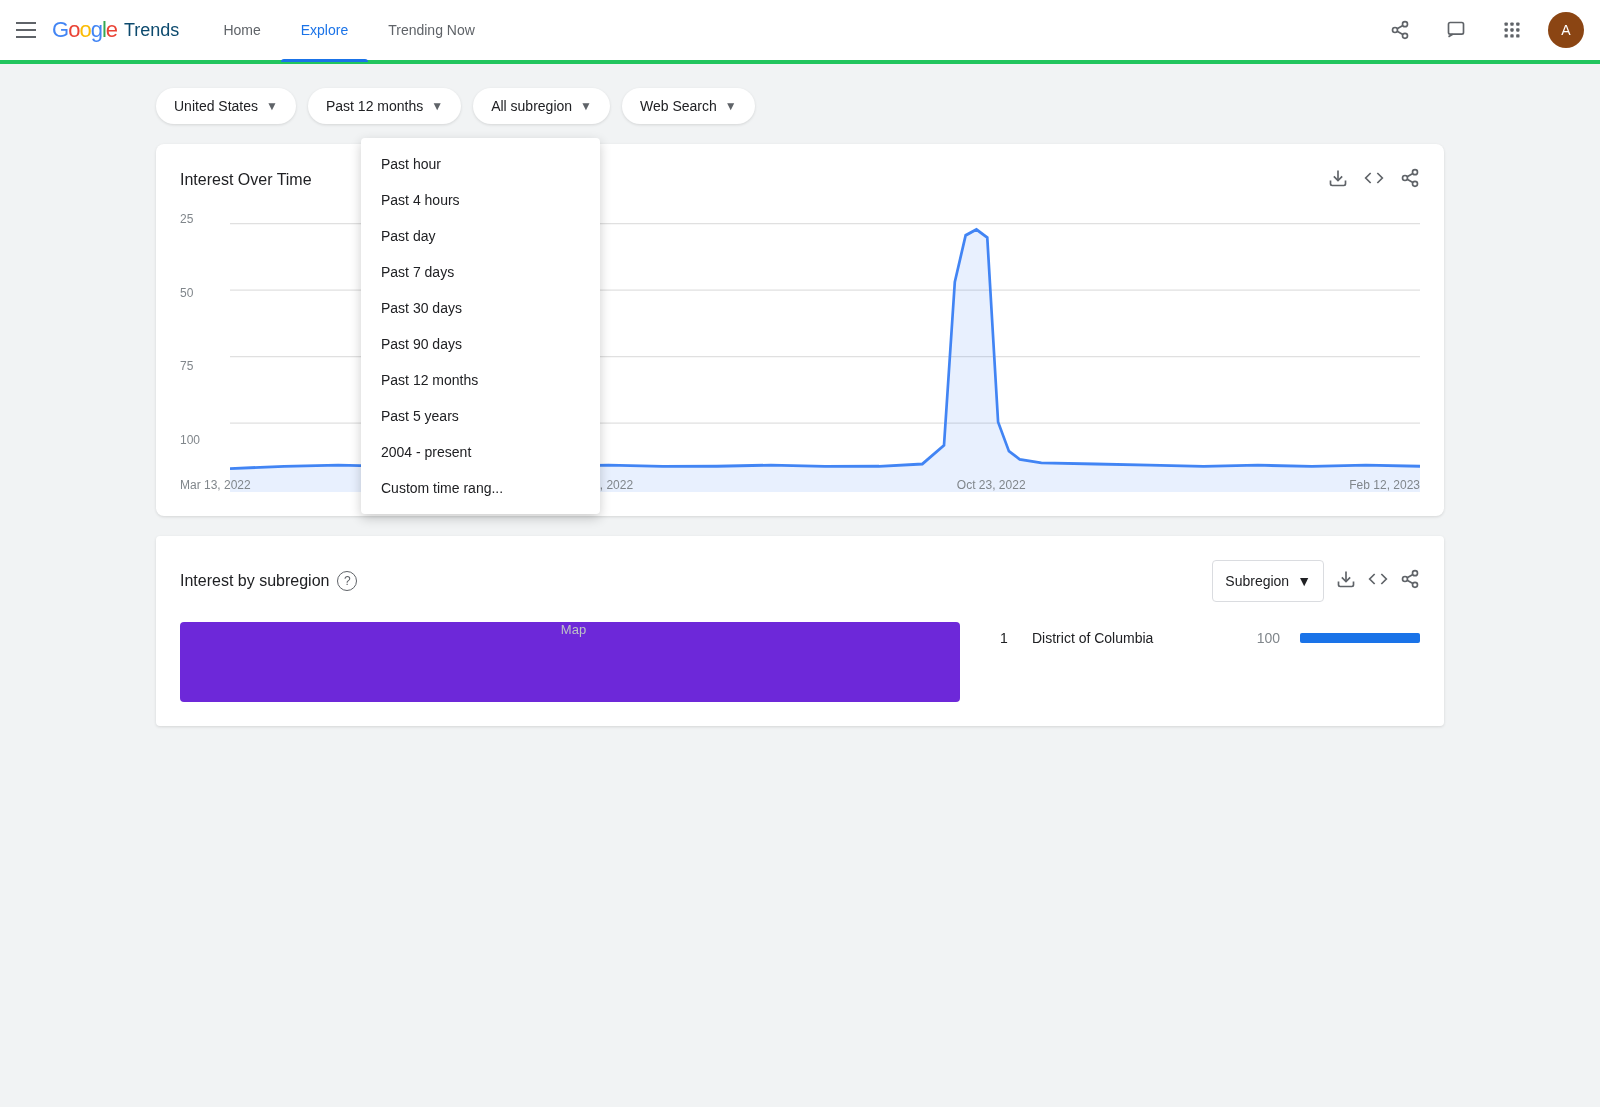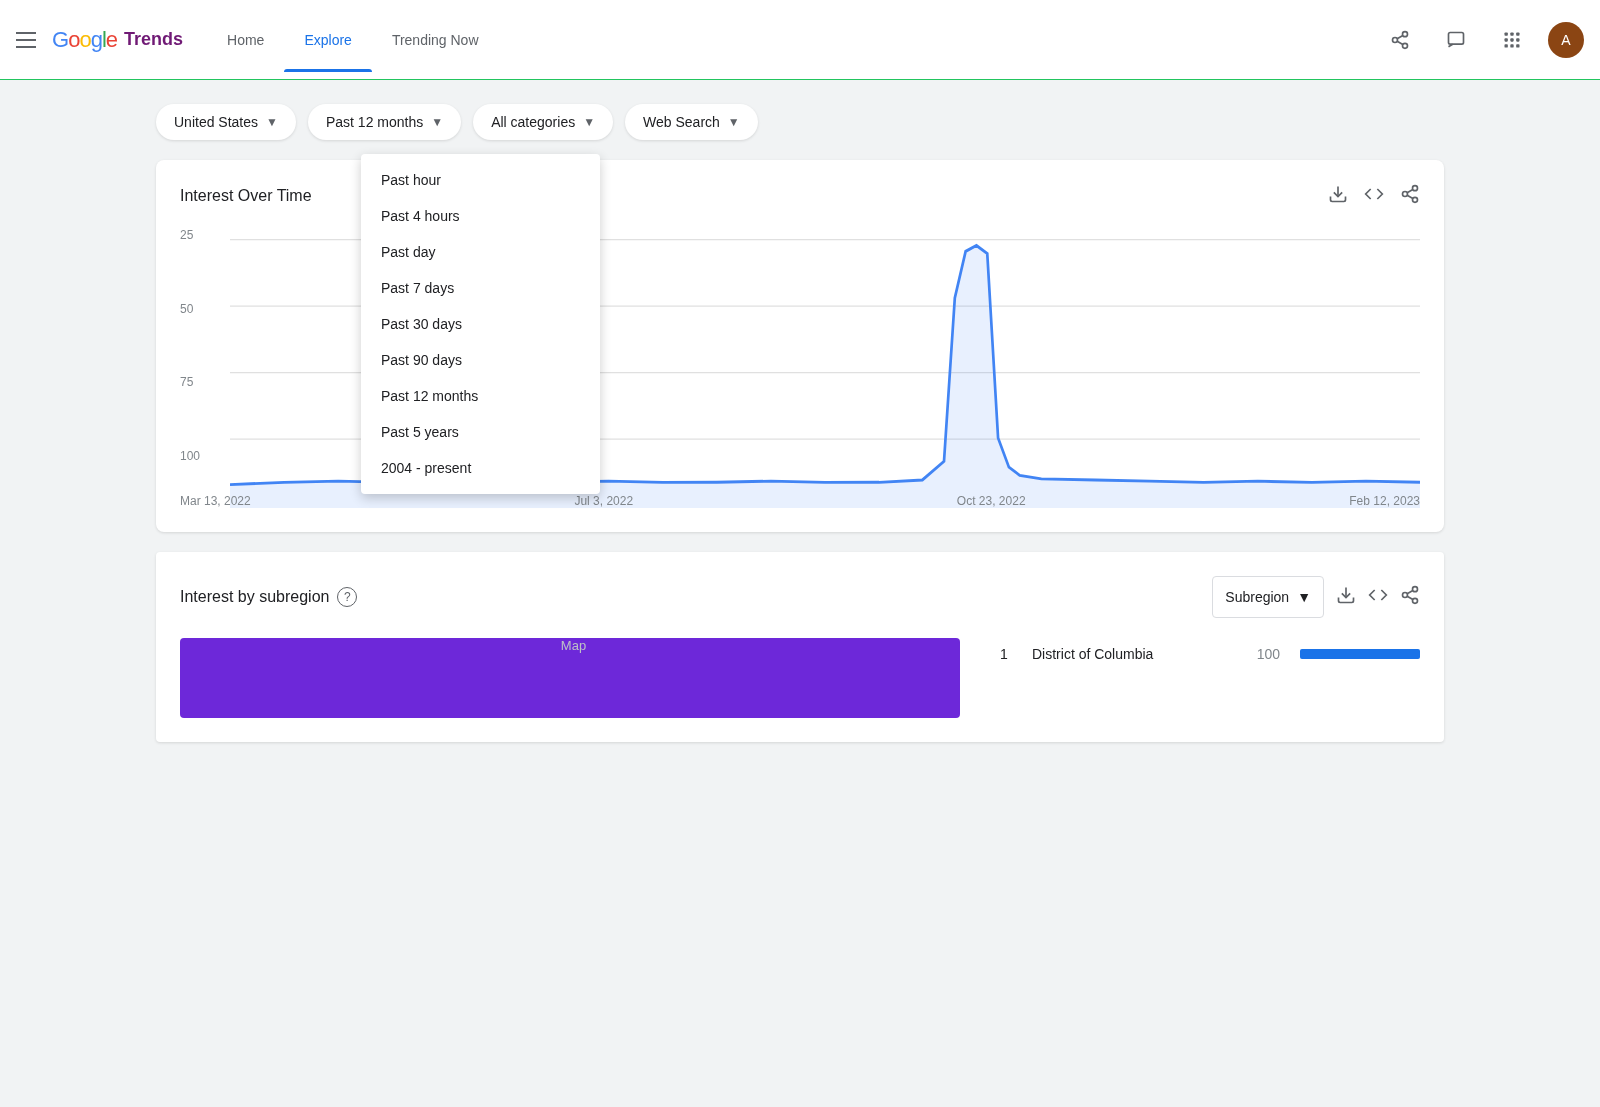--- a/index.html
+++ b/index.html
@@ -4,22 +4,22 @@
   <style>
     * { box-sizing: border-box; margin: 0; padding: 0; }
     body { font-family: 'Google Sans', Arial, sans-serif; background: #f1f3f4; color: #202124; font-size: 14px; }
 
     
     .header {
       background: #fff;
       display: flex;
       align-items: center;
       padding: 0 16px;
-      height: 80px;
-      border-bottom: 1px solid #22c55e;
+      height: 64px;
+      border-bottom: 4px solid #22c55e;
       position: relative;
       z-index: 10;
     }
     .header-menu-icon {
       margin-right: 16px;
       cursor: pointer;
       display: flex; flex-direction: column; gap: 5px;
     }
     .header-menu-icon span {
       display: block; width: 20px; height: 2px; background: #5f6368;
@@ -29,21 +29,21 @@
     }
     .logo-google {
       font-size: 22px; font-weight: 400; letter-spacing: -1px; margin-right: 2px;
     }
     .logo-g { color: #4285F4; }
     .logo-o1 { color: #EA4335; }
     .logo-o2 { color: #FBBC05; }
     .logo-g2 { color: #4285F4; }
     .logo-l { color: #34A853; }
     .logo-e { color: #EA4335; }
-    .logo-trends { font-size: 18px; color: #701a75; font-weight: 700; }
+    .logo-trends { font-size: 18px; color: #0c4a6e; font-weight: 400; }
 
     .header-nav {
       display: flex; align-items: center; gap: 0; flex: 1;
     }
     .nav-item {
       padding: 0 20px;
       height: 64px;
       display: flex; align-items: center;
       font-size: 14px; color: #5f6368;
       cursor: pointer;
@@ -284,38 +284,39 @@
   <div class="filters-row">
     <button class="filter-btn">
       <span>United States</span>
       <span class="filter-arrow">▼</span>
     </button>
     <button class="filter-btn" style="background:#fff;">
       <span>Past 12 months</span>
       <span class="filter-arrow">▼</span>
     </button>
     <button class="filter-btn">
-      <span>All categories</span>
+      <span>All subregion</span>
       <span class="filter-arrow">▼</span>
     </button>
     <button class="filter-btn">
       <span>Web Search</span>
       <span class="filter-arrow">▼</span>
     </button>
 
     <div class="dropdown-menu">
       <div class="dropdown-item">Past hour</div>
       <div class="dropdown-item">Past 4 hours</div>
       <div class="dropdown-item">Past day</div>
       <div class="dropdown-item">Past 7 days</div>
       <div class="dropdown-item">Past 30 days</div>
       <div class="dropdown-item">Past 90 days</div>
       <div class="dropdown-item">Past 12 months</div>
       <div class="dropdown-item">Past 5 years</div>
       <div class="dropdown-item">2004 - present</div>
+      <div class="dropdown-item">Custom time rang...</div>
     </div>
   </div>
 
   <div class="chart-card">
     <div class="chart-header">
       <div class="chart-title">Interest Over Time</div>
       <div class="chart-actions">
         <div class="chart-action-btn">
           <svg width="20" height="20" viewBox="0 0 24 24" fill="none" stroke="#5f6368" stroke-width="2">
             <path d="M21 15v4a2 2 0 0 1-2 2H5a2 2 0 0 1-2-2v-4"></path>

